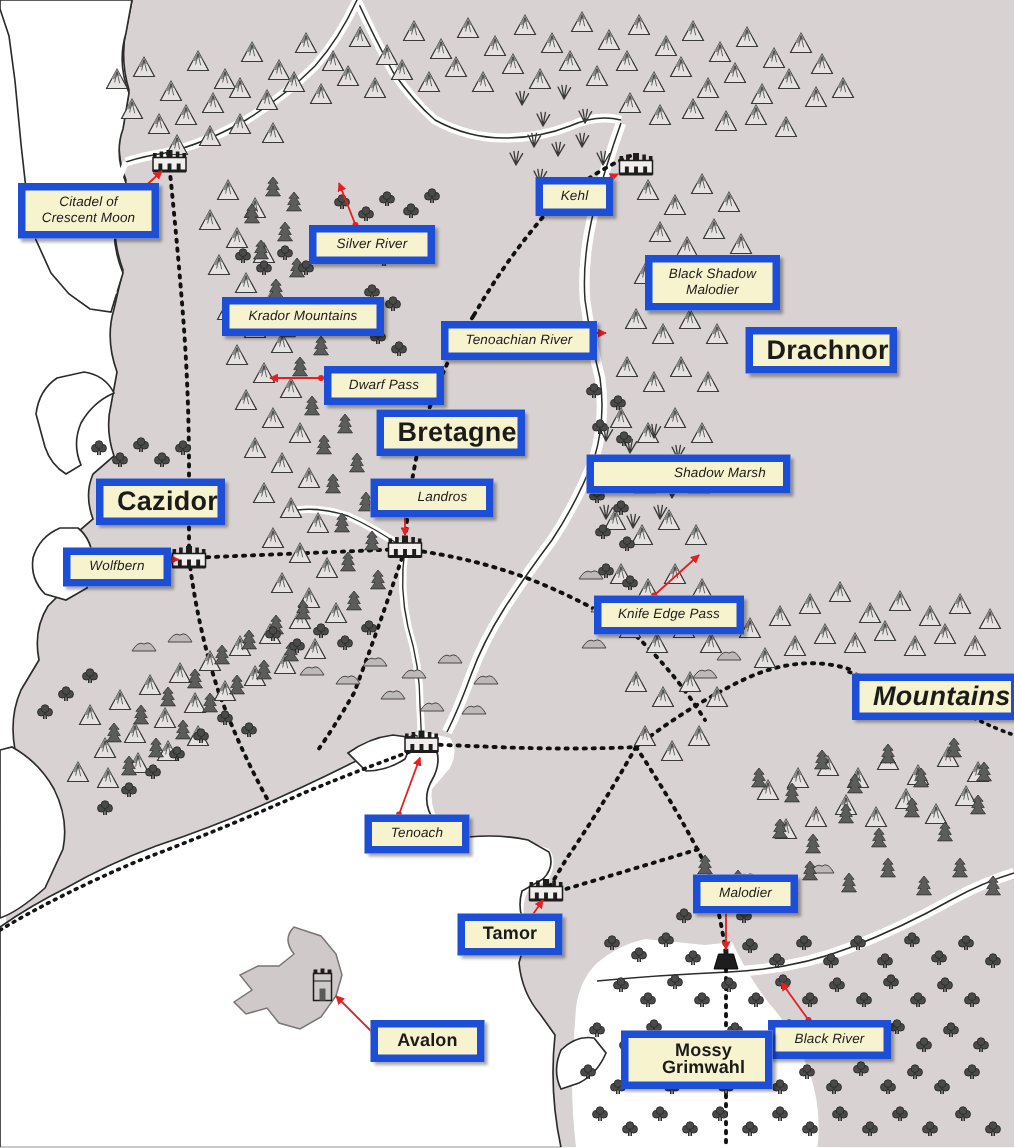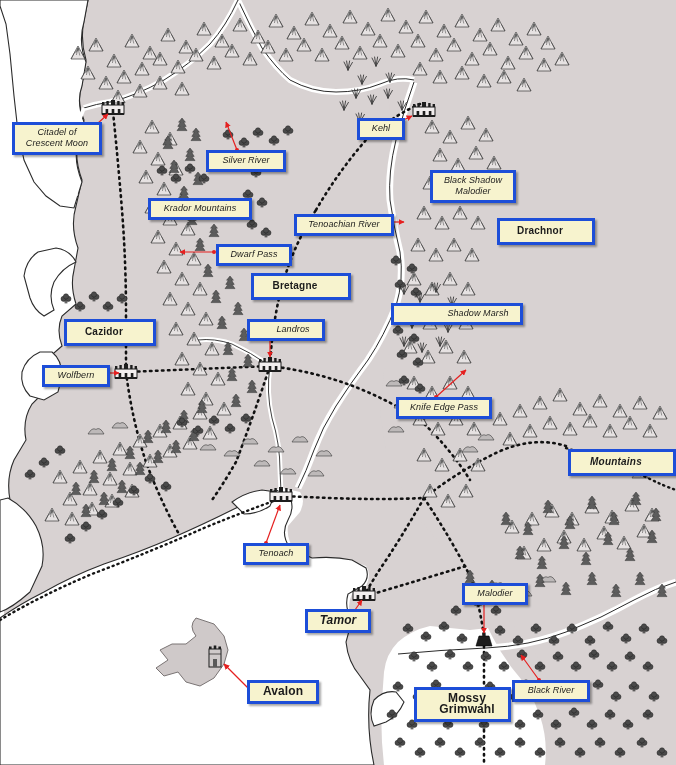--- a/index.html
+++ b/index.html
@@ -8,38 +8,38 @@
     position:relative;width:676px;height:765px;overflow:hidden;
     background:#ffffff;
     font-family:"Liberation Sans","DejaVu Sans",sans-serif;
   }
   #map-svg{position:absolute;left:0;top:0;width:676px;height:765px;}
 
   
   .label{
     position:absolute;
     background:#f7f3ce;
-    border:3px solid #1d4ed8;
+    border:5px solid #1d4ed8;
     color:#1b1b1b;
     padding:2px 6px 3px 6px;
     font-size:9px;
     line-height:11px;
     font-style:italic;
     white-space:nowrap;
     text-align:center;
     box-shadow:2px 2px 2px rgba(0,0,0,.35);
     letter-spacing:.1px;
   }
   .label.two-line{white-space:normal;}
   .label.region{
     font-style:normal;
     font-weight:bold;
-    font-size:10px;
+    font-size:18px;
     line-height:14px;
-    padding:3px 21px 4px 9px;
+    padding:3px 0 4px 9px;
     letter-spacing:.2px;
   }
   .label.region.italic{font-style:italic;}
   .label.place{font-size:9px;}
   .label.bigplace{
     font-style:normal;font-weight:bold;font-size:12px;
     padding:3px 8px 4px 8px;
   }
 </style>
 </head>
@@ -723,20 +723,20 @@
       <div class="label region" style="left: 497px; top: 218px; min-width: 62px;"><span>Drachnor</span></div>
       <div class="label place" style="left: 294px; top: 214px; min-width: 82px;"><span>Tenoachian River</span></div>
       <div class="label place" style="left: 391px; top: 303px; min-width: 72px; padding-left: 48px;"><span>Shadow Marsh</span></div>
       <div class="label region" style="left: 251px; top: 273px; min-width: 64px;"><span>Bretagne</span></div>
       <div class="label region" style="left: 64px; top: 319px; min-width: 56px;"><span>Cazidor</span></div>
       <div class="label place" style="left: 247px; top: 319px; min-width: 46px; padding-left: 20px;"><span>Landros</span></div>
       <div class="label place" style="left: 42px; top: 365px; min-width: 50px;"><span>Wolfbern</span></div>
       <div class="label place" style="left: 396px; top: 397px; min-width: 78px;"><span>Knife Edge Pass</span></div>
       <div class="label region italic" style="left: 568px; top: 449px; min-width: 72px;"><span>Mountains</span></div>
       <div class="label place" style="left: 243px; top: 543px; min-width: 48px;"><span>Tenoach</span></div>
-      <div class="label bigplace" style="left: 305px; top: 609px; min-width: 44px; font-style: italic;"><span>Tamor</span></div>
+      <div class="label bigplace" style="left: 305px; top: 609px; min-width: 44px;"><span>Tamor</span></div>
       <div class="label bigplace" style="left: 247px; top: 680px; min-width: 50px;"><span>Avalon</span></div>
       <div class="label place" style="left: 462px; top: 583px; min-width: 48px;"><span>Malodier</span></div>
       <div class="label place" style="left: 512px; top: 680px; min-width: 60px;"><span>Black River</span></div>
       <div class="label bigplace two-line" style="left: 414px; top: 687px; min-width: 66px; padding-left: 17px;"><span>Mossy</span><br><span>Grimwahl</span></div>
     </div>
 
 </div>
 
 </body></html>

